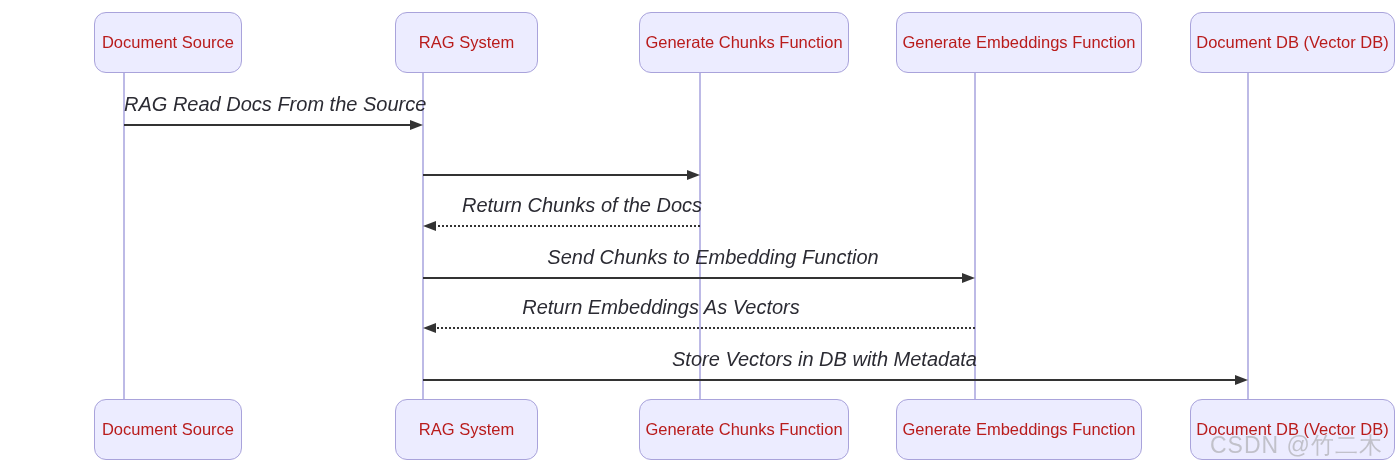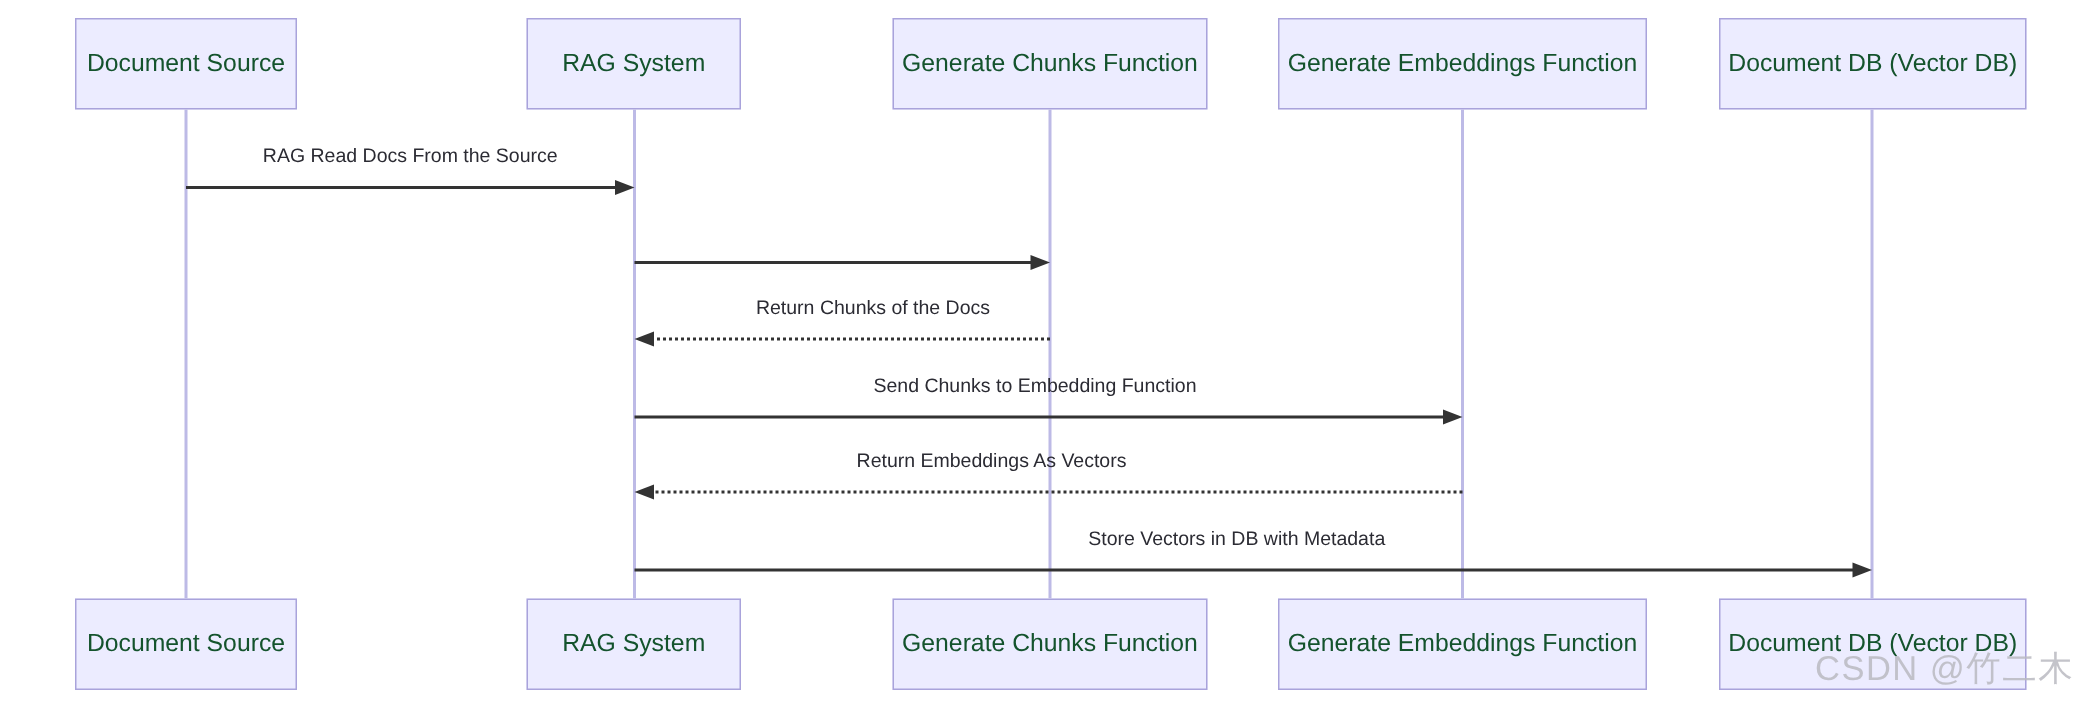--- a/index.html
+++ b/index.html
@@ -20,41 +20,43 @@
     height: 326px;
     width: 2px;
     background: #bdbae6;
   }
 
   .actor {
     position: absolute;
     height: 61px;
     background: #ececff;
     border: 1px solid #a9a3db;
-    border-radius: 0;
+    border-radius: 12px;
     display: flex;
     align-items: center;
     justify-content: center;
     font-size: 16.5px;
-    color: #14532d;
+    color: #b91c1c;
     white-space: nowrap;
     z-index: 2;
+    margin-left: 44px;
   }
   .actor.top { top: 12px; }
   .actor.bottom { top: 399px; }
 
   .msg-label {
     position: absolute;
     height: 22px;
     line-height: 22px;
     text-align: center;
-    font-size: 13px;
+    font-size: 20px;
     color: #2b2b33;
     white-space: nowrap;
     z-index: 3;
+    font-style: italic;
   }
 
   .msg-line {
     position: absolute;
     height: 0;
     border-top: 2px solid #333333;
     z-index: 3;
   }
   .msg-line.dotted { border-top-style: dotted; }
 
@@ -127,21 +129,21 @@
   <div class="msg-line" style="left:124px; width:289px; top:124px"></div>
   <div class="arrowhead right" style="left:410px; top:120px"></div>
 
   <div class="msg-line" style="left:423px; width:267px; top:174px"></div>
   <div class="arrowhead right" style="left:687px; top:170px"></div>
 
   <div class="msg-label" style="left:423px; width:318px; top:194px">Return Chunks of the Docs</div>
   <div class="msg-line dotted" style="left:433px; width:267px; top:225px"></div>
   <div class="arrowhead left" style="left:423px; top:221px"></div>
 
-  <div class="msg-label" style="left:414px; width:552px; top:246px">Send Chunks to Embedding Function</div>
+  <div class="msg-label" style="left:437px; width:552px; top:246px">Send Chunks to Embedding Function</div>
   <div class="msg-line" style="left:423px; width:542px; top:277px"></div>
   <div class="arrowhead right" style="left:962px; top:273px"></div>
 
   <div class="msg-label" style="left:423px; width:476px; top:296px">Return Embeddings As Vectors</div>
   <div class="msg-line dotted" style="left:433px; width:542px; top:327px"></div>
   <div class="arrowhead left" style="left:423px; top:323px"></div>
 
   <div class="msg-label" style="left:423px; width:803px; top:348px">Store Vectors in DB with Metadata</div>
   <div class="msg-line" style="left:423px; width:815px; top:379px"></div>
   <div class="arrowhead right" style="left:1235px; top:375px"></div>

